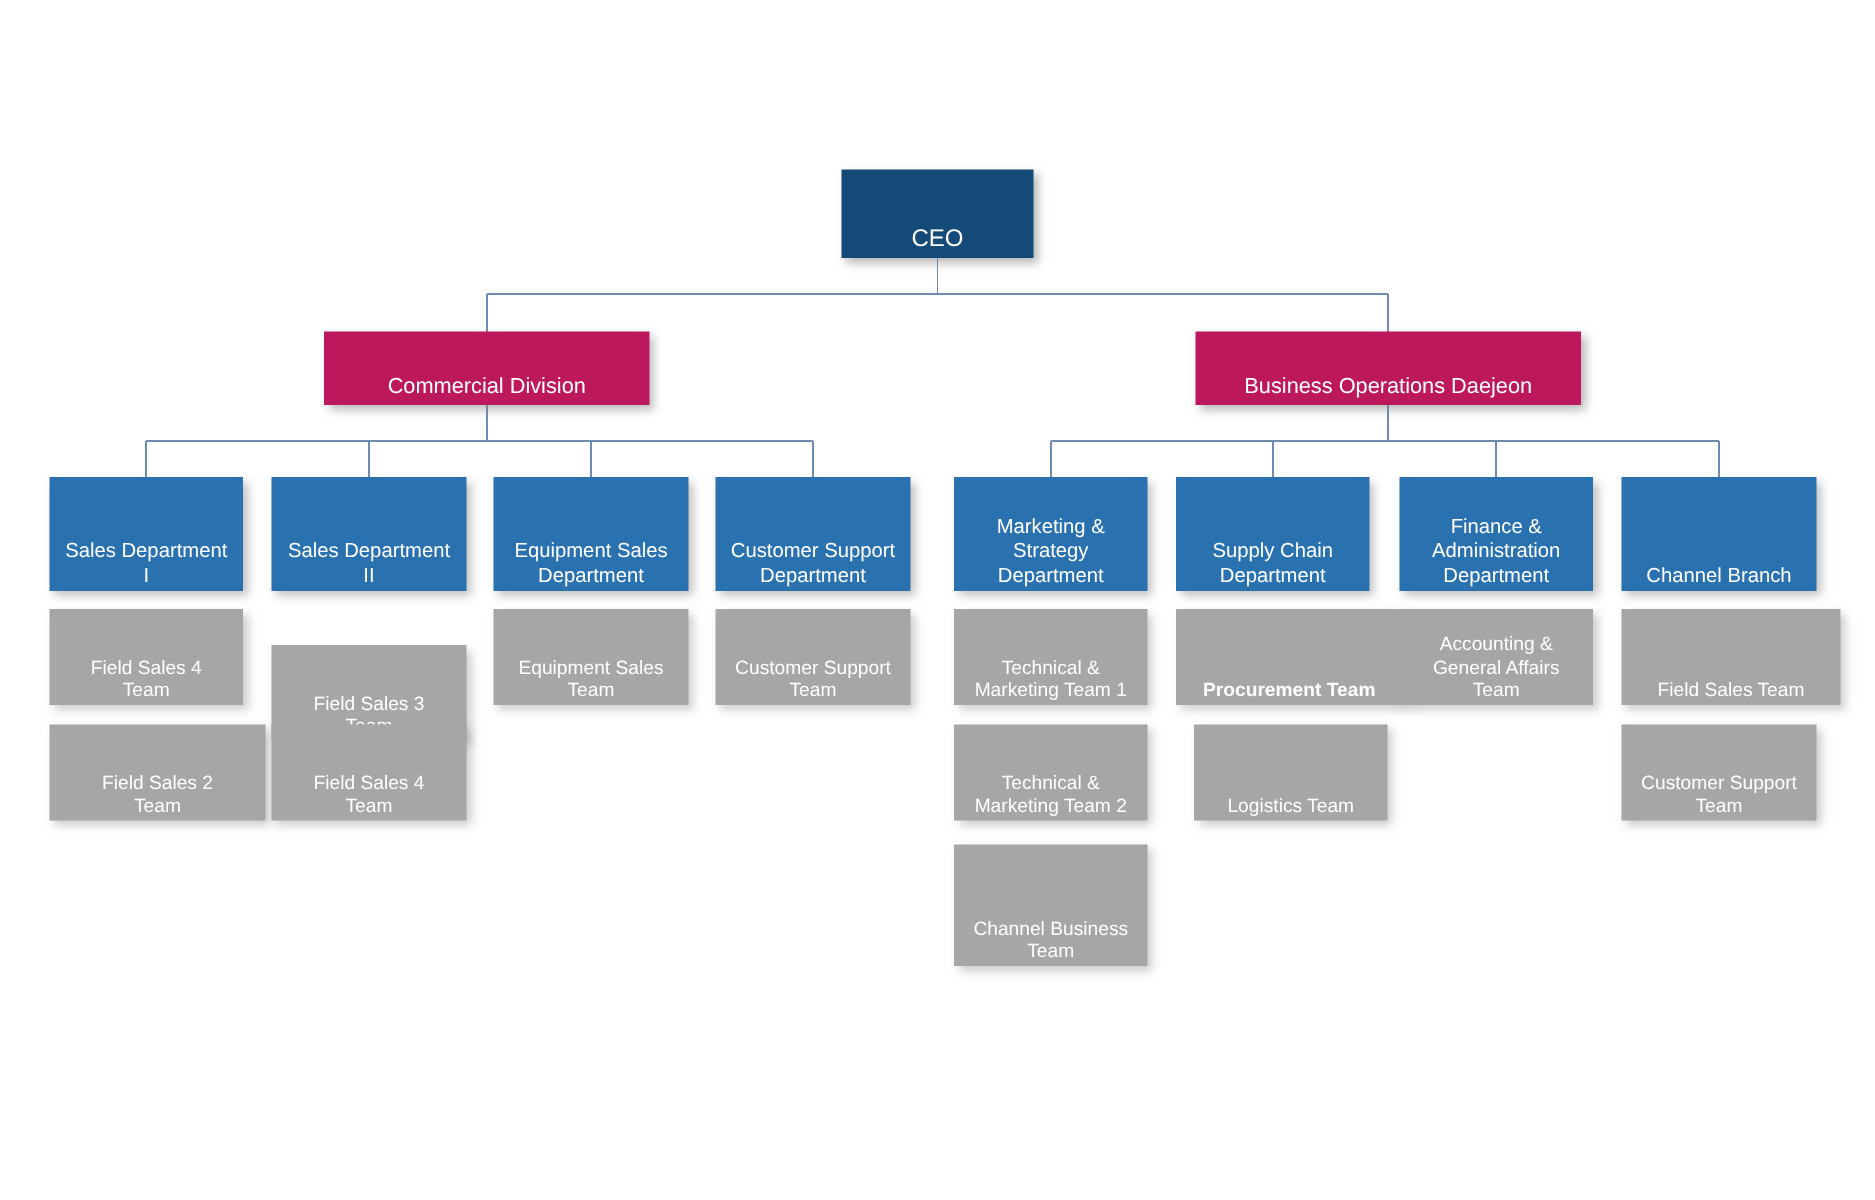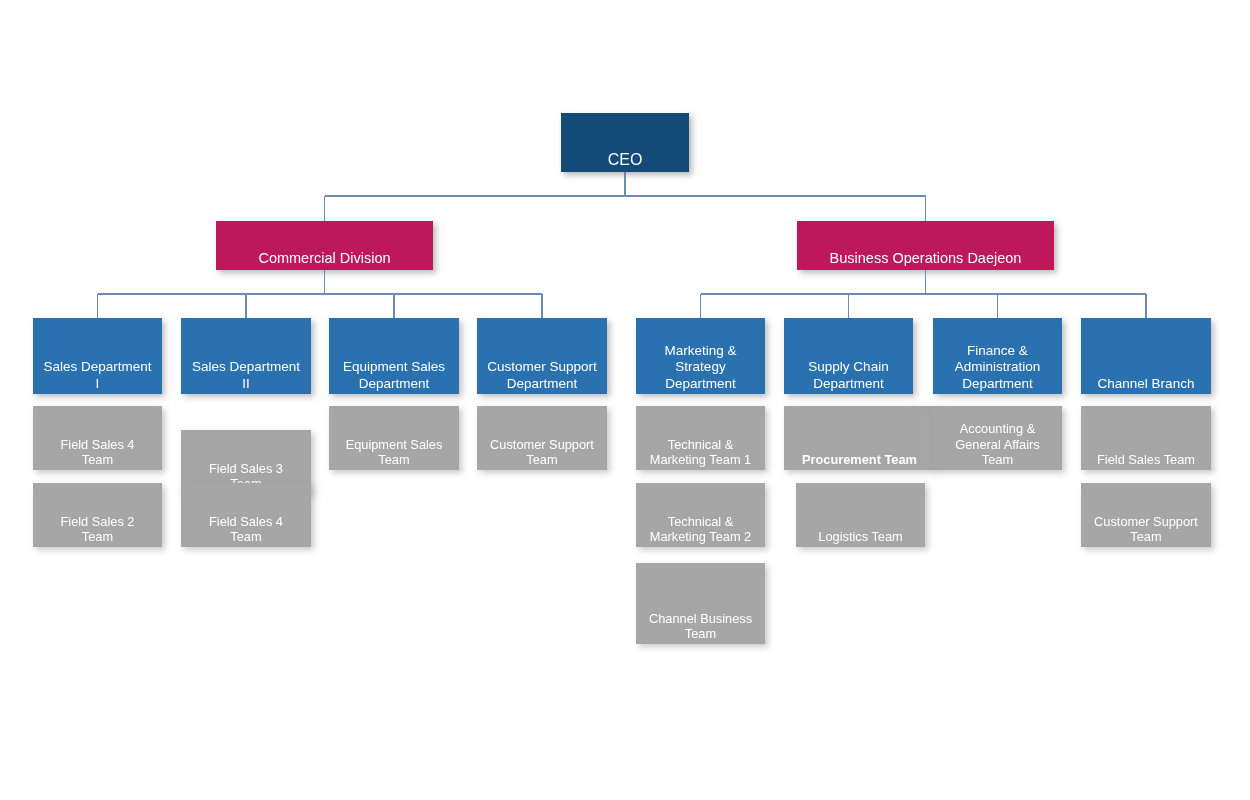--- a/index.html
+++ b/index.html
@@ -137,21 +137,21 @@
 Department</span>
   </div>
   <div class="node department" style="left:1081px; top:318px; width:130px; height:76px;">
     <span class="node-label">Channel Branch</span>
   </div>
 
   <div class="node team" style="left:33px; top:406px; width:129px; height:64px;">
     <span class="node-label">Field Sales 4
 Team</span>
   </div>
-  <div class="node team" style="left:33px; top:483px; width:129px; height:64px;">
+  <div class="node team" style="left:33px; top:483px; width:144px; height:64px;">
     <span class="node-label">Field Sales 2
 Team</span>
   </div>
 
   <div class="node team" style="left:181px; top:406px; width:130px; height:64px;margin-top:24px;">
     <span class="node-label">Field Sales 3
 Team</span>
   </div>
   <div class="node team" style="left:181px; top:483px; width:130px; height:64px;">
     <span class="node-label">Field Sales 4
@@ -186,21 +186,21 @@
   <div class="node team" style="left:784px; top:483px; width:129px; height:64px;margin-left:12px;">
     <span class="node-label">Logistics Team</span>
   </div>
 
   <div class="node team" style="left:933px; top:406px; width:129px; height:64px;">
     <span class="node-label">Accounting &amp;
 General Affairs
 Team</span>
   </div>
 
-  <div class="node team" style="left:1081px; top:406px; width:130px; height:64px;">
+  <div class="node team" style="left:1081px; top:406px; width:146px; height:64px;">
     <span class="node-label">Field Sales Team</span>
   </div>
   <div class="node team" style="left:1081px; top:483px; width:130px; height:64px;">
     <span class="node-label">Customer Support
 Team</span>
   </div>
 
 </div>
 
 </body></html>

